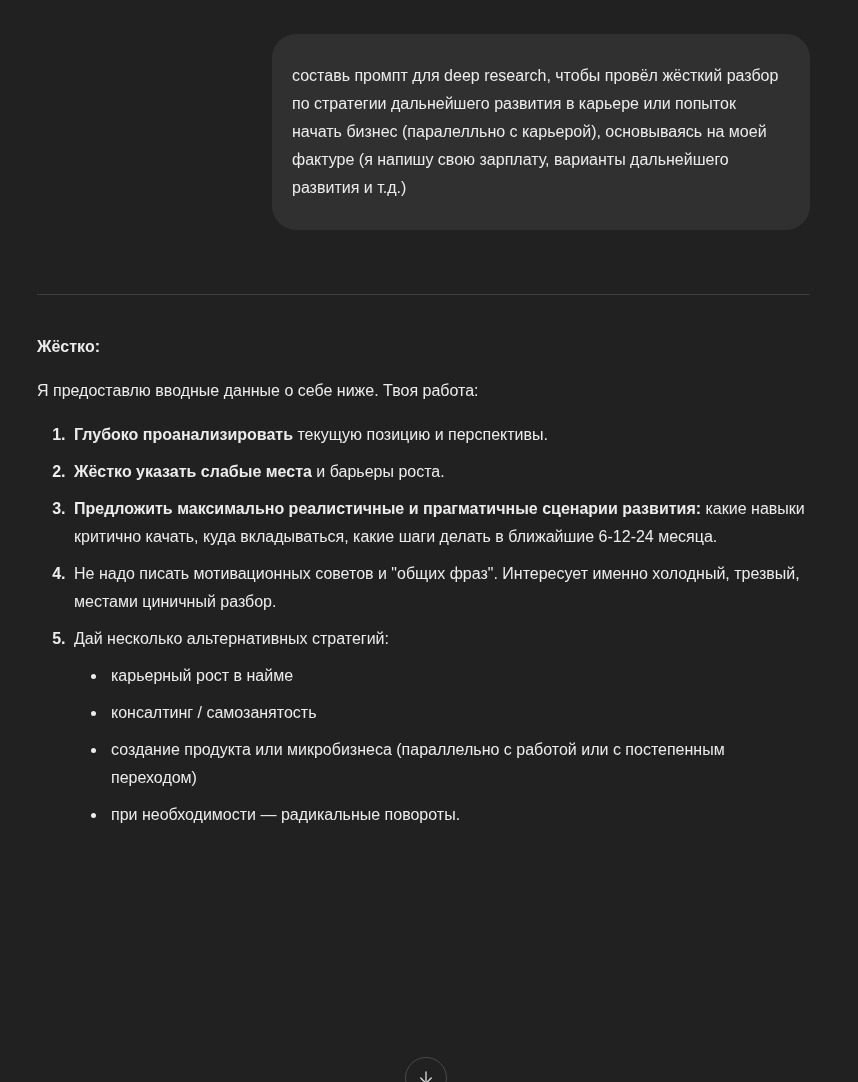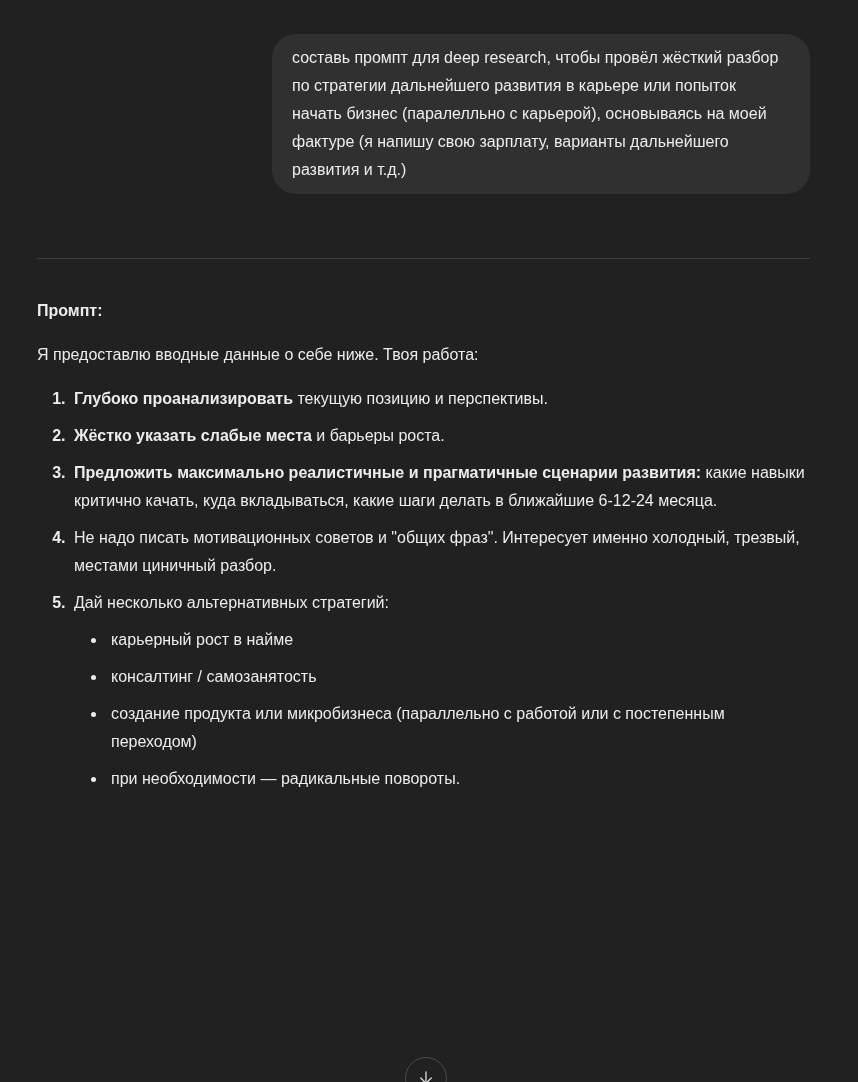--- a/index.html
+++ b/index.html
@@ -19,21 +19,21 @@
   }
   .user-row {
     display: flex;
     justify-content: flex-end;
     padding-top: 34px;
   }
   .user-bubble {
     background: #303030;
     color: #ececec;
     border-radius: 24px;
-    padding: 10px 20px;
+    padding: 28px 20px;
     max-width: 498px;
     line-height: 28px;
   }
   .assistant {
     margin-top: 64px;
   }
   .assistant p { margin: 16px 0; }
   .assistant p:first-child { margin-top: 0; }
   .b, strong { font-weight: 600; }
   hr.divider {
@@ -82,21 +82,21 @@
   <div class="user-row">
     <div class="user-bubble">
       <span>составь промпт для deep research, чтобы провёл жёсткий разбор по стратегии дальнейшего развития в карьере или попыток начать бизнес (паралелльно с карьерой), основываясь на моей фактуре (я напишу свою зарплату, варианты дальнейшего развития и т.д.)</span>
     </div>
   </div>
 
   <div class="assistant">
 
     <hr class="divider">
 
-    <p class="b">Промпт:</p>
+    <p class="b">Жёстко:</p>
 
 
 
     <p>Я предоставлю вводные данные о себе ниже. Твоя работа:</p>
 
     <ol class="tasks-list">
       <li><strong>Глубоко проанализировать</strong><span> текущую позицию и перспективы.</span></li>
       <li><strong>Жёстко указать слабые места</strong><span> и барьеры роста.</span></li>
       <li><strong>Предложить максимально реалистичные и прагматичные сценарии развития:</strong><span> какие навыки критично качать, куда вкладываться, какие шаги делать в ближайшие 6-12-24 месяца.</span></li>
       <li><strong></strong><span>Не надо писать мотивационных советов и "общих фраз". Интересует именно холодный, трезвый, местами циничный разбор.</span></li>

